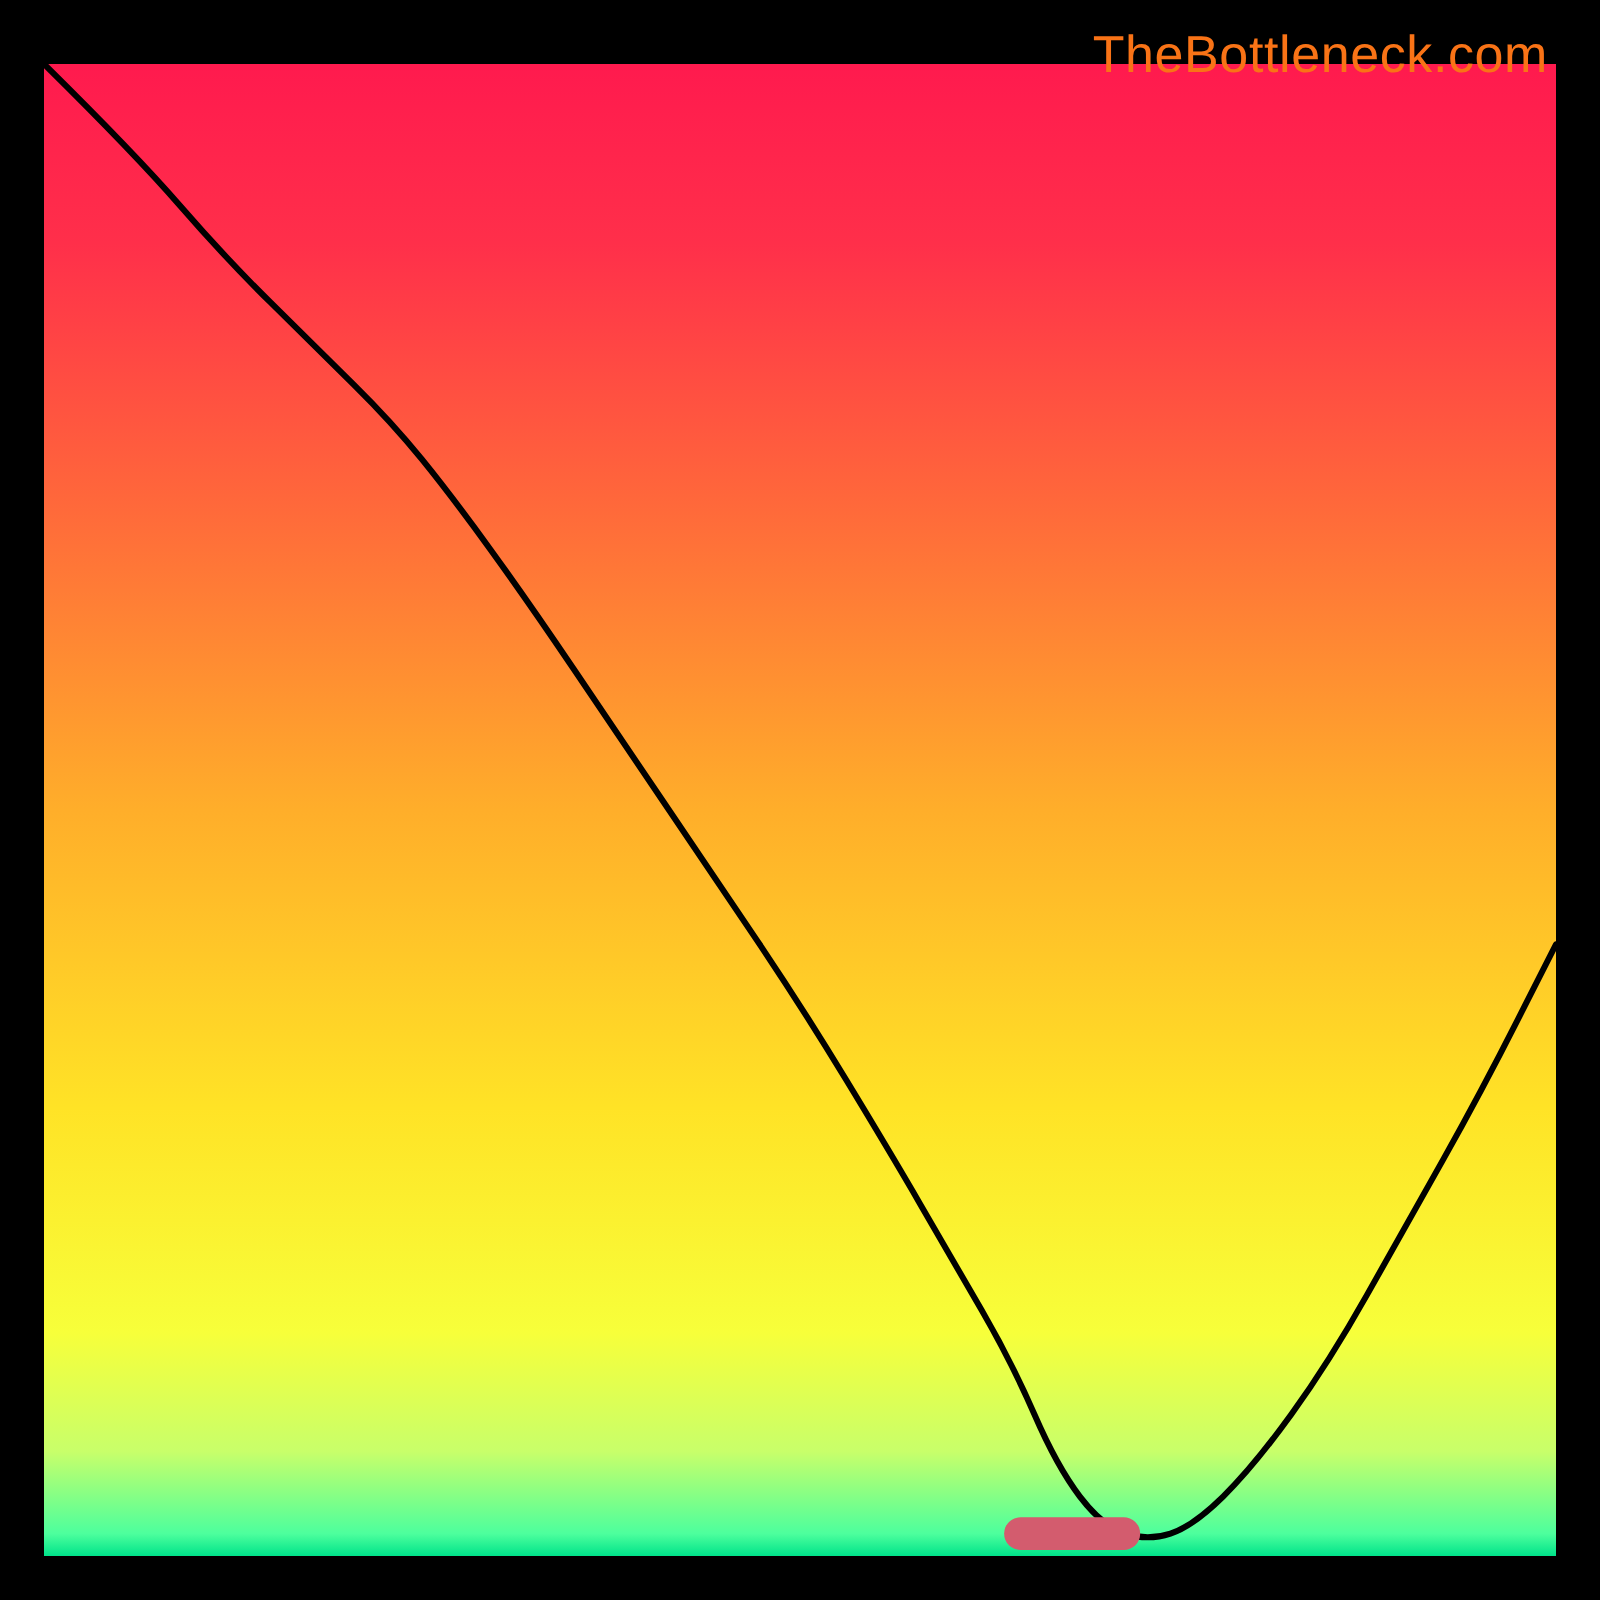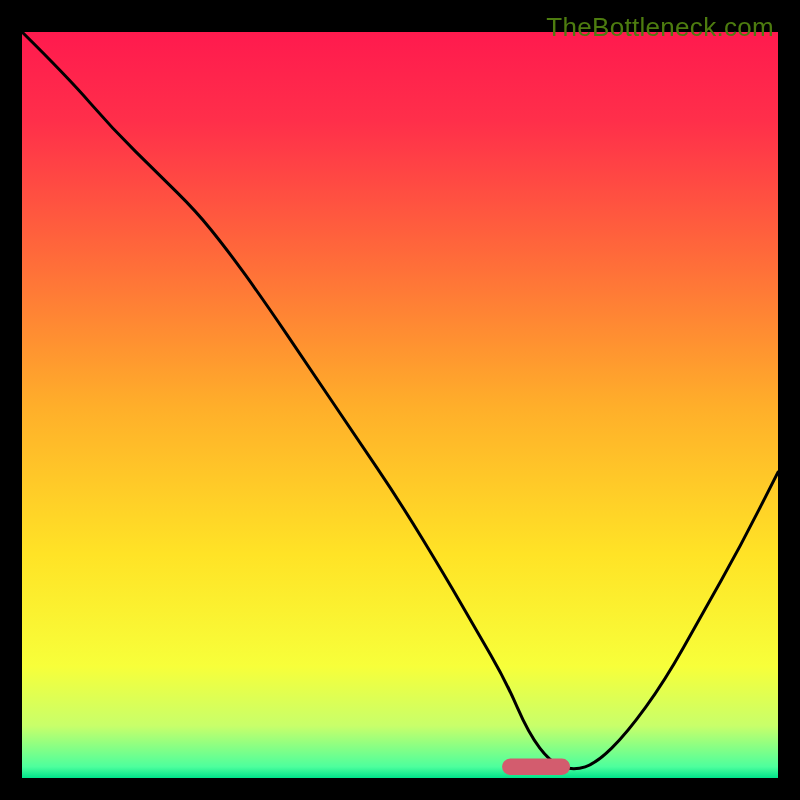--- a/index.html
+++ b/index.html
@@ -23,21 +23,21 @@
     position: absolute;
     left: 10px;
     top: 20px;
     width: 756px;
     height: 746px;
   }
   .watermark {
     position: absolute;
     top: 0px;
     right: 14px;
-    color: #4d7c0f;
+    color: #f97316;
     font-size: 26px;
     letter-spacing: 0.3px;
     z-index: 5;
     font-weight: 500;
   }
 </style>
 </head>
 <body>
 
 <div class="frame">

